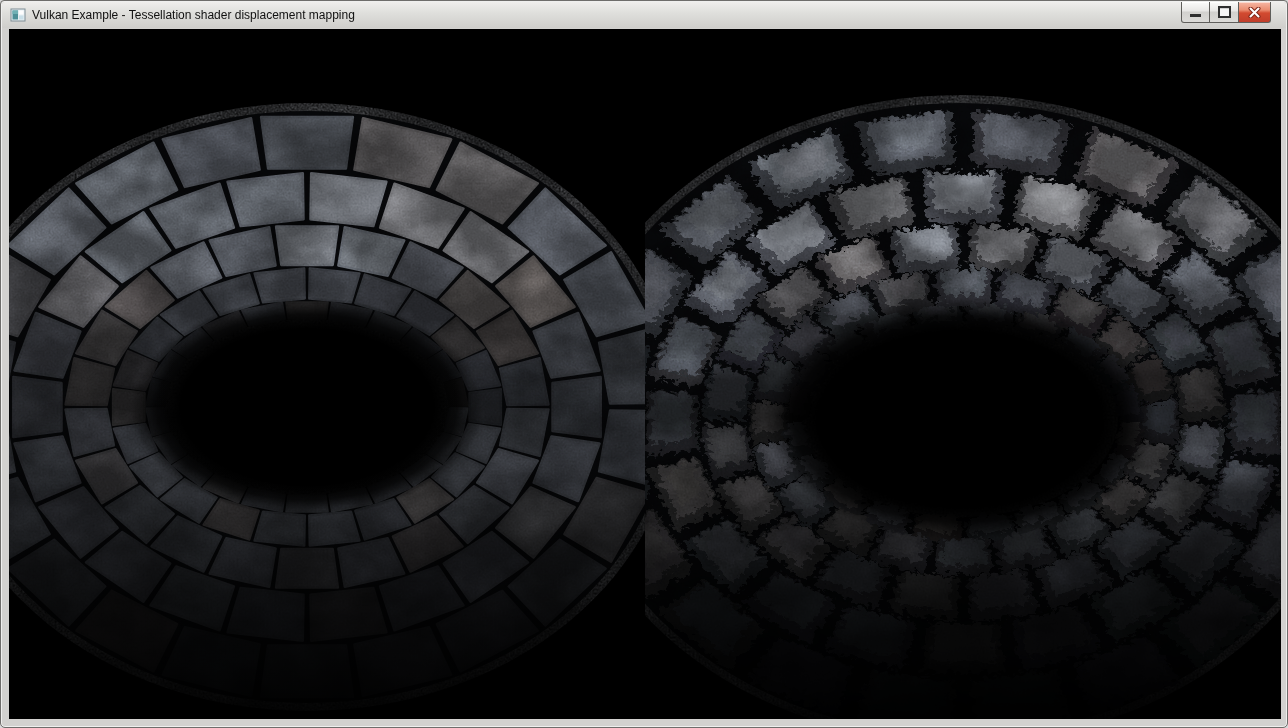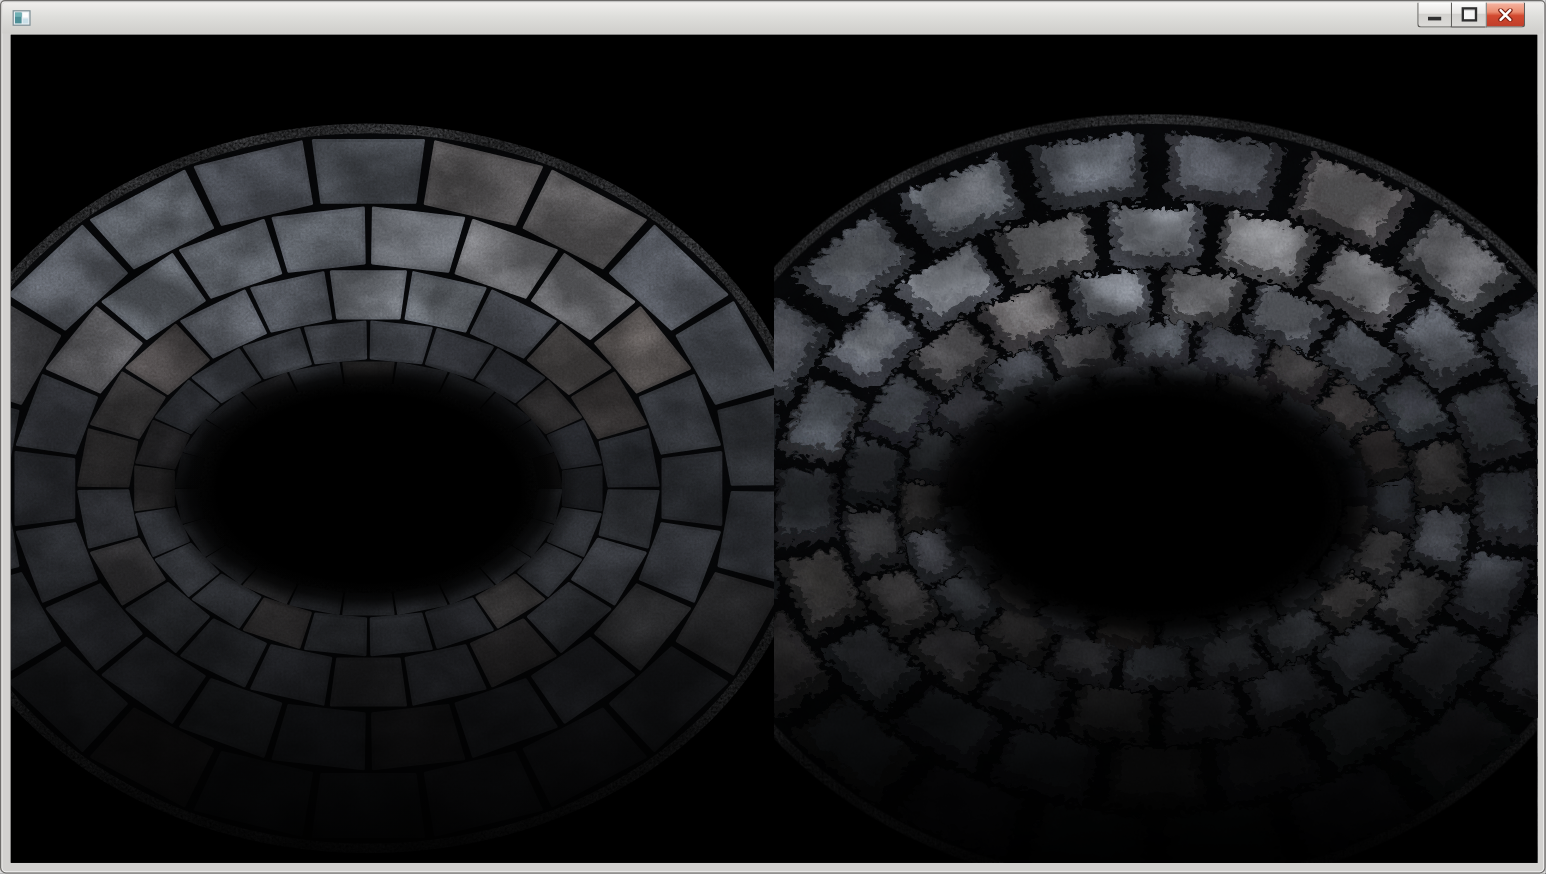--- a/index.html
+++ b/index.html
@@ -32,20 +32,21 @@
 
 <div class="window">
   <div class="titlebar">
     <svg class="app-icon" viewBox="0 0 16 16">
       <rect x="1" y="2" width="14" height="12" fill="#e6eef2" stroke="#7e8e95" stroke-width="1"></rect>
       <rect x="2.5" y="3.5" width="5.5" height="9" fill="#4d8f97"></rect>
       <rect x="2.5" y="3.5" width="5.5" height="3.5" fill="#6fb0b4"></rect>
       <rect x="9" y="3.5" width="4.5" height="4" fill="#fdfdfd"></rect>
       <rect x="9" y="8.5" width="4.5" height="4" fill="#c9dfe8"></rect>
     </svg>
+    <span class="title">Vulkan Example - Tessellation shader displacement mapping</span>
     <div class="controls">
       <button class="btn min" aria-label="Minimize">
         <span class="g-min"></span>
       </button>
       <button class="btn max" aria-label="Maximize">
         <span class="g-max"></span>
       </button>
       <button class="btn close" aria-label="Close">
         <svg width="13" height="11" viewBox="0 0 13 11">
           <path d="M2.5 1.5 L10.5 9.5 M10.5 1.5 L2.5 9.5" stroke="#7e2416" stroke-width="4" stroke-linecap="round"></path>

